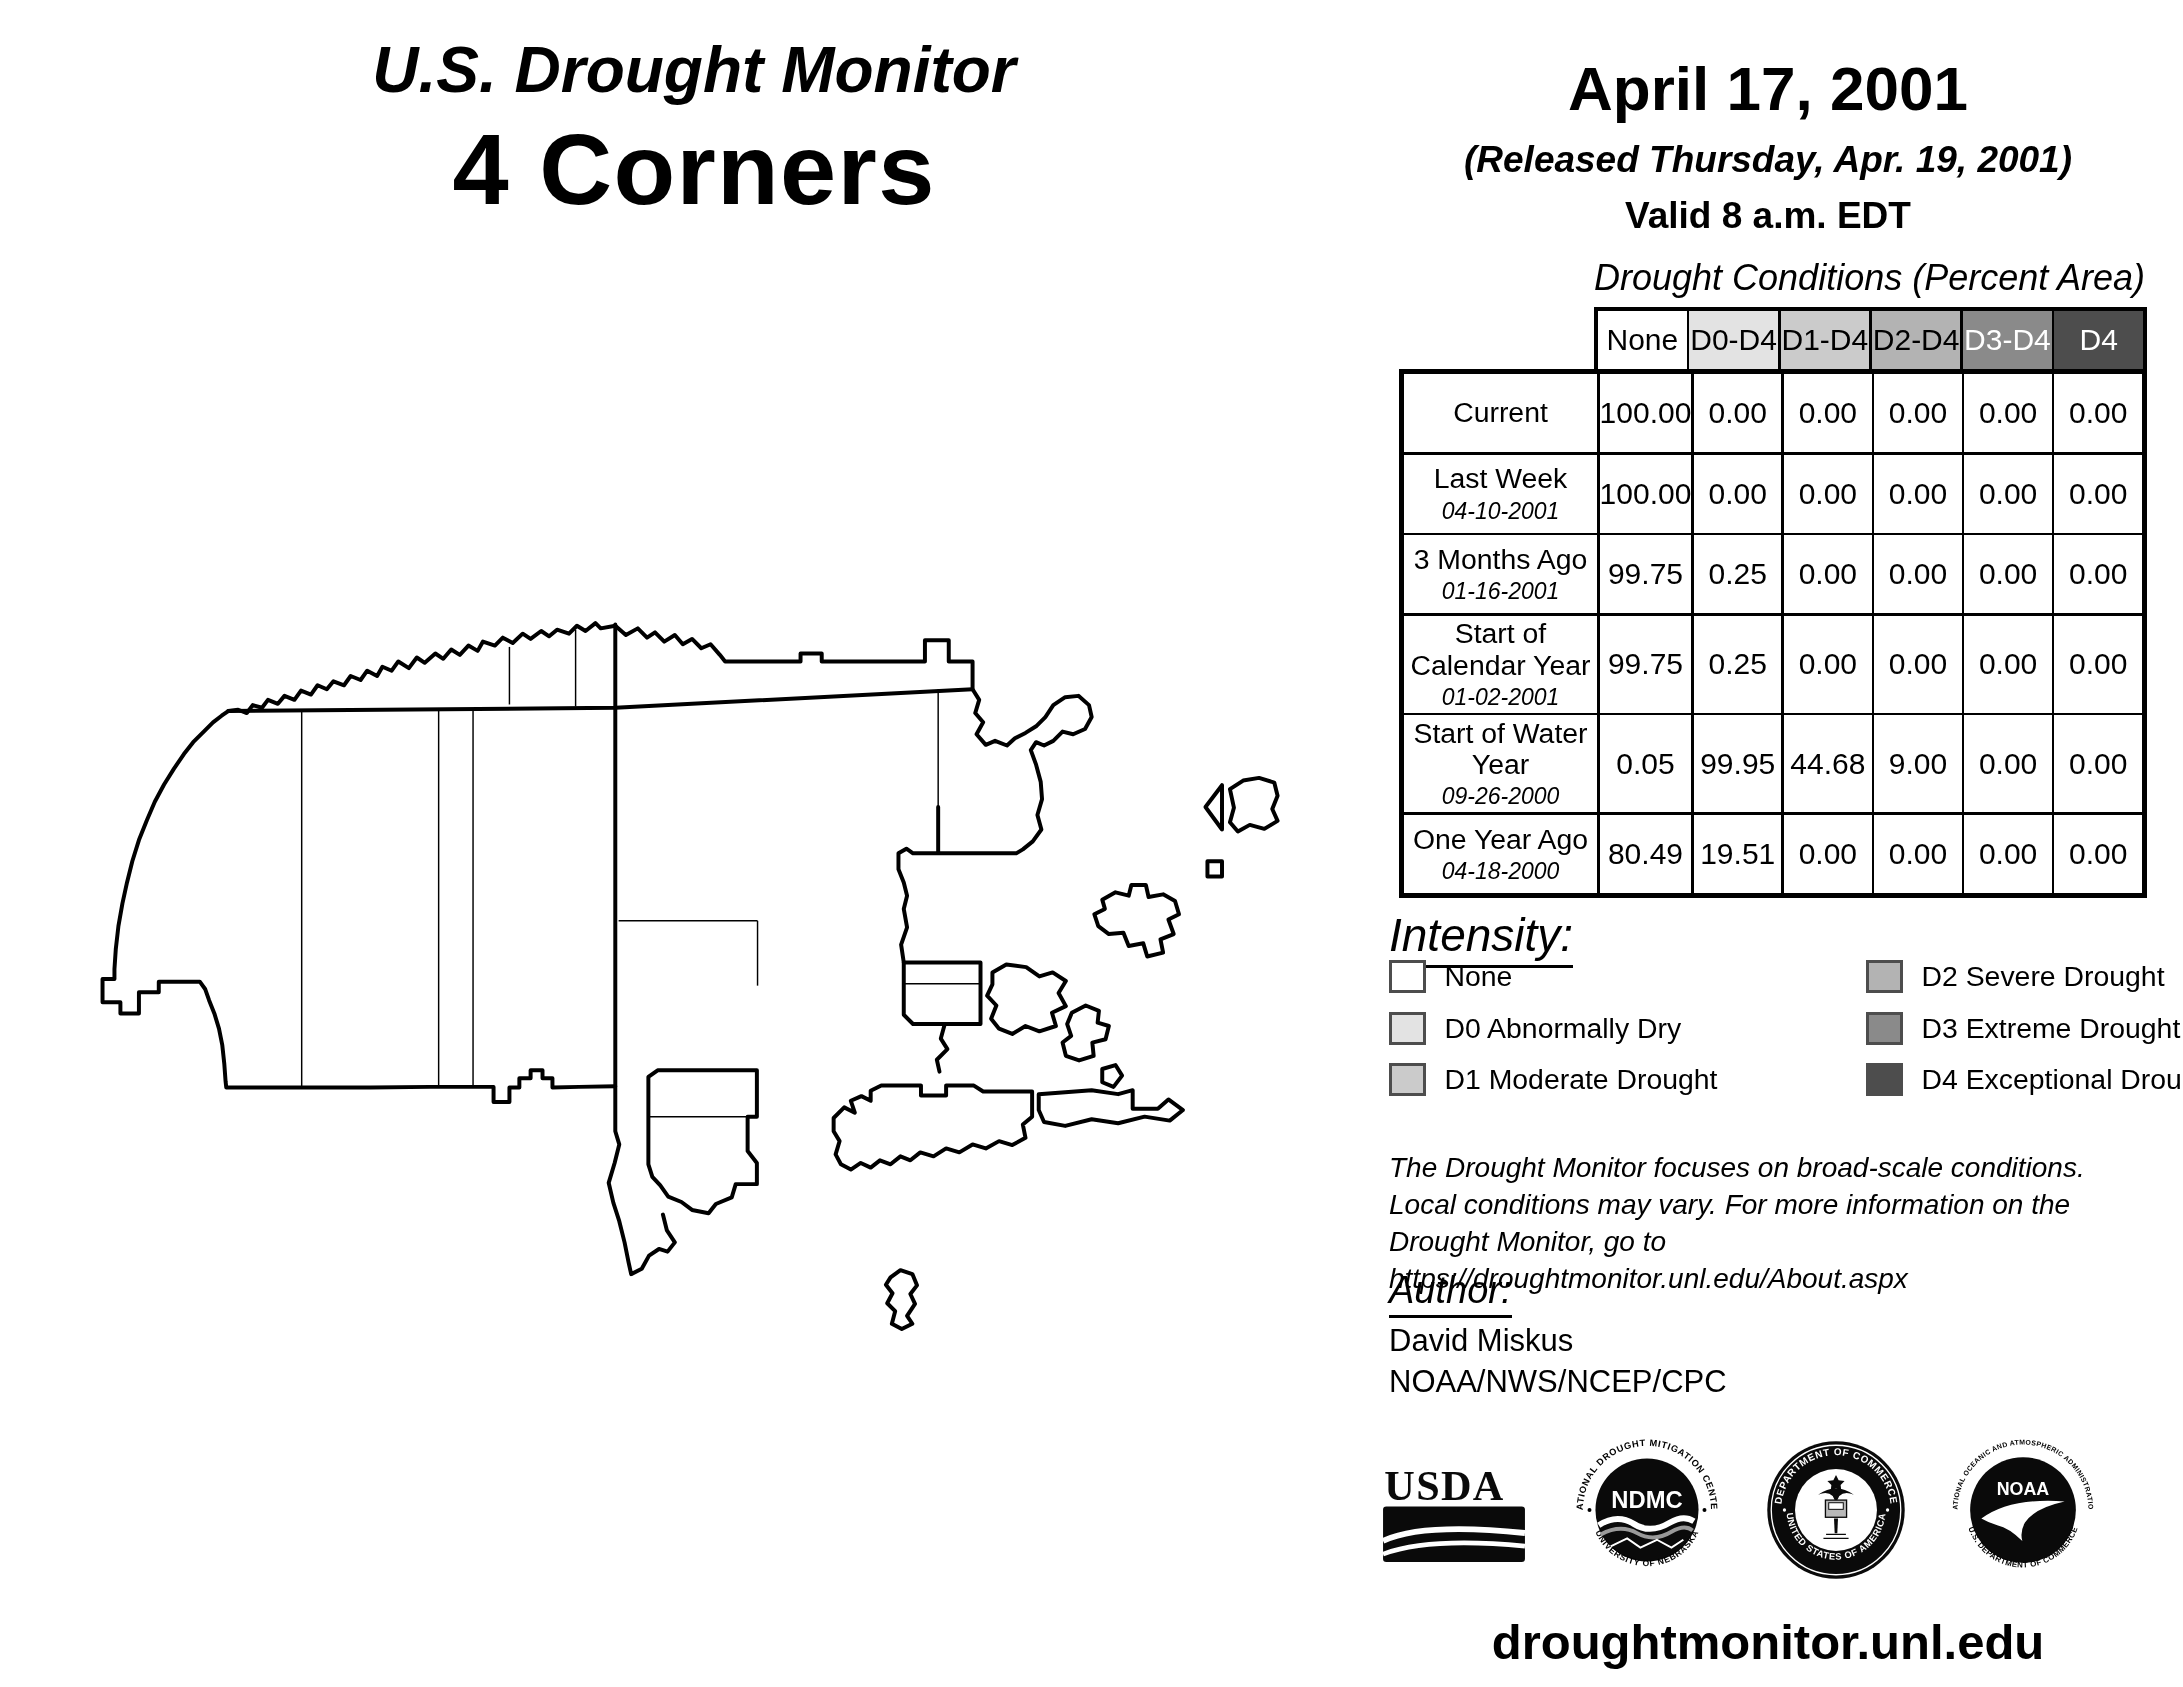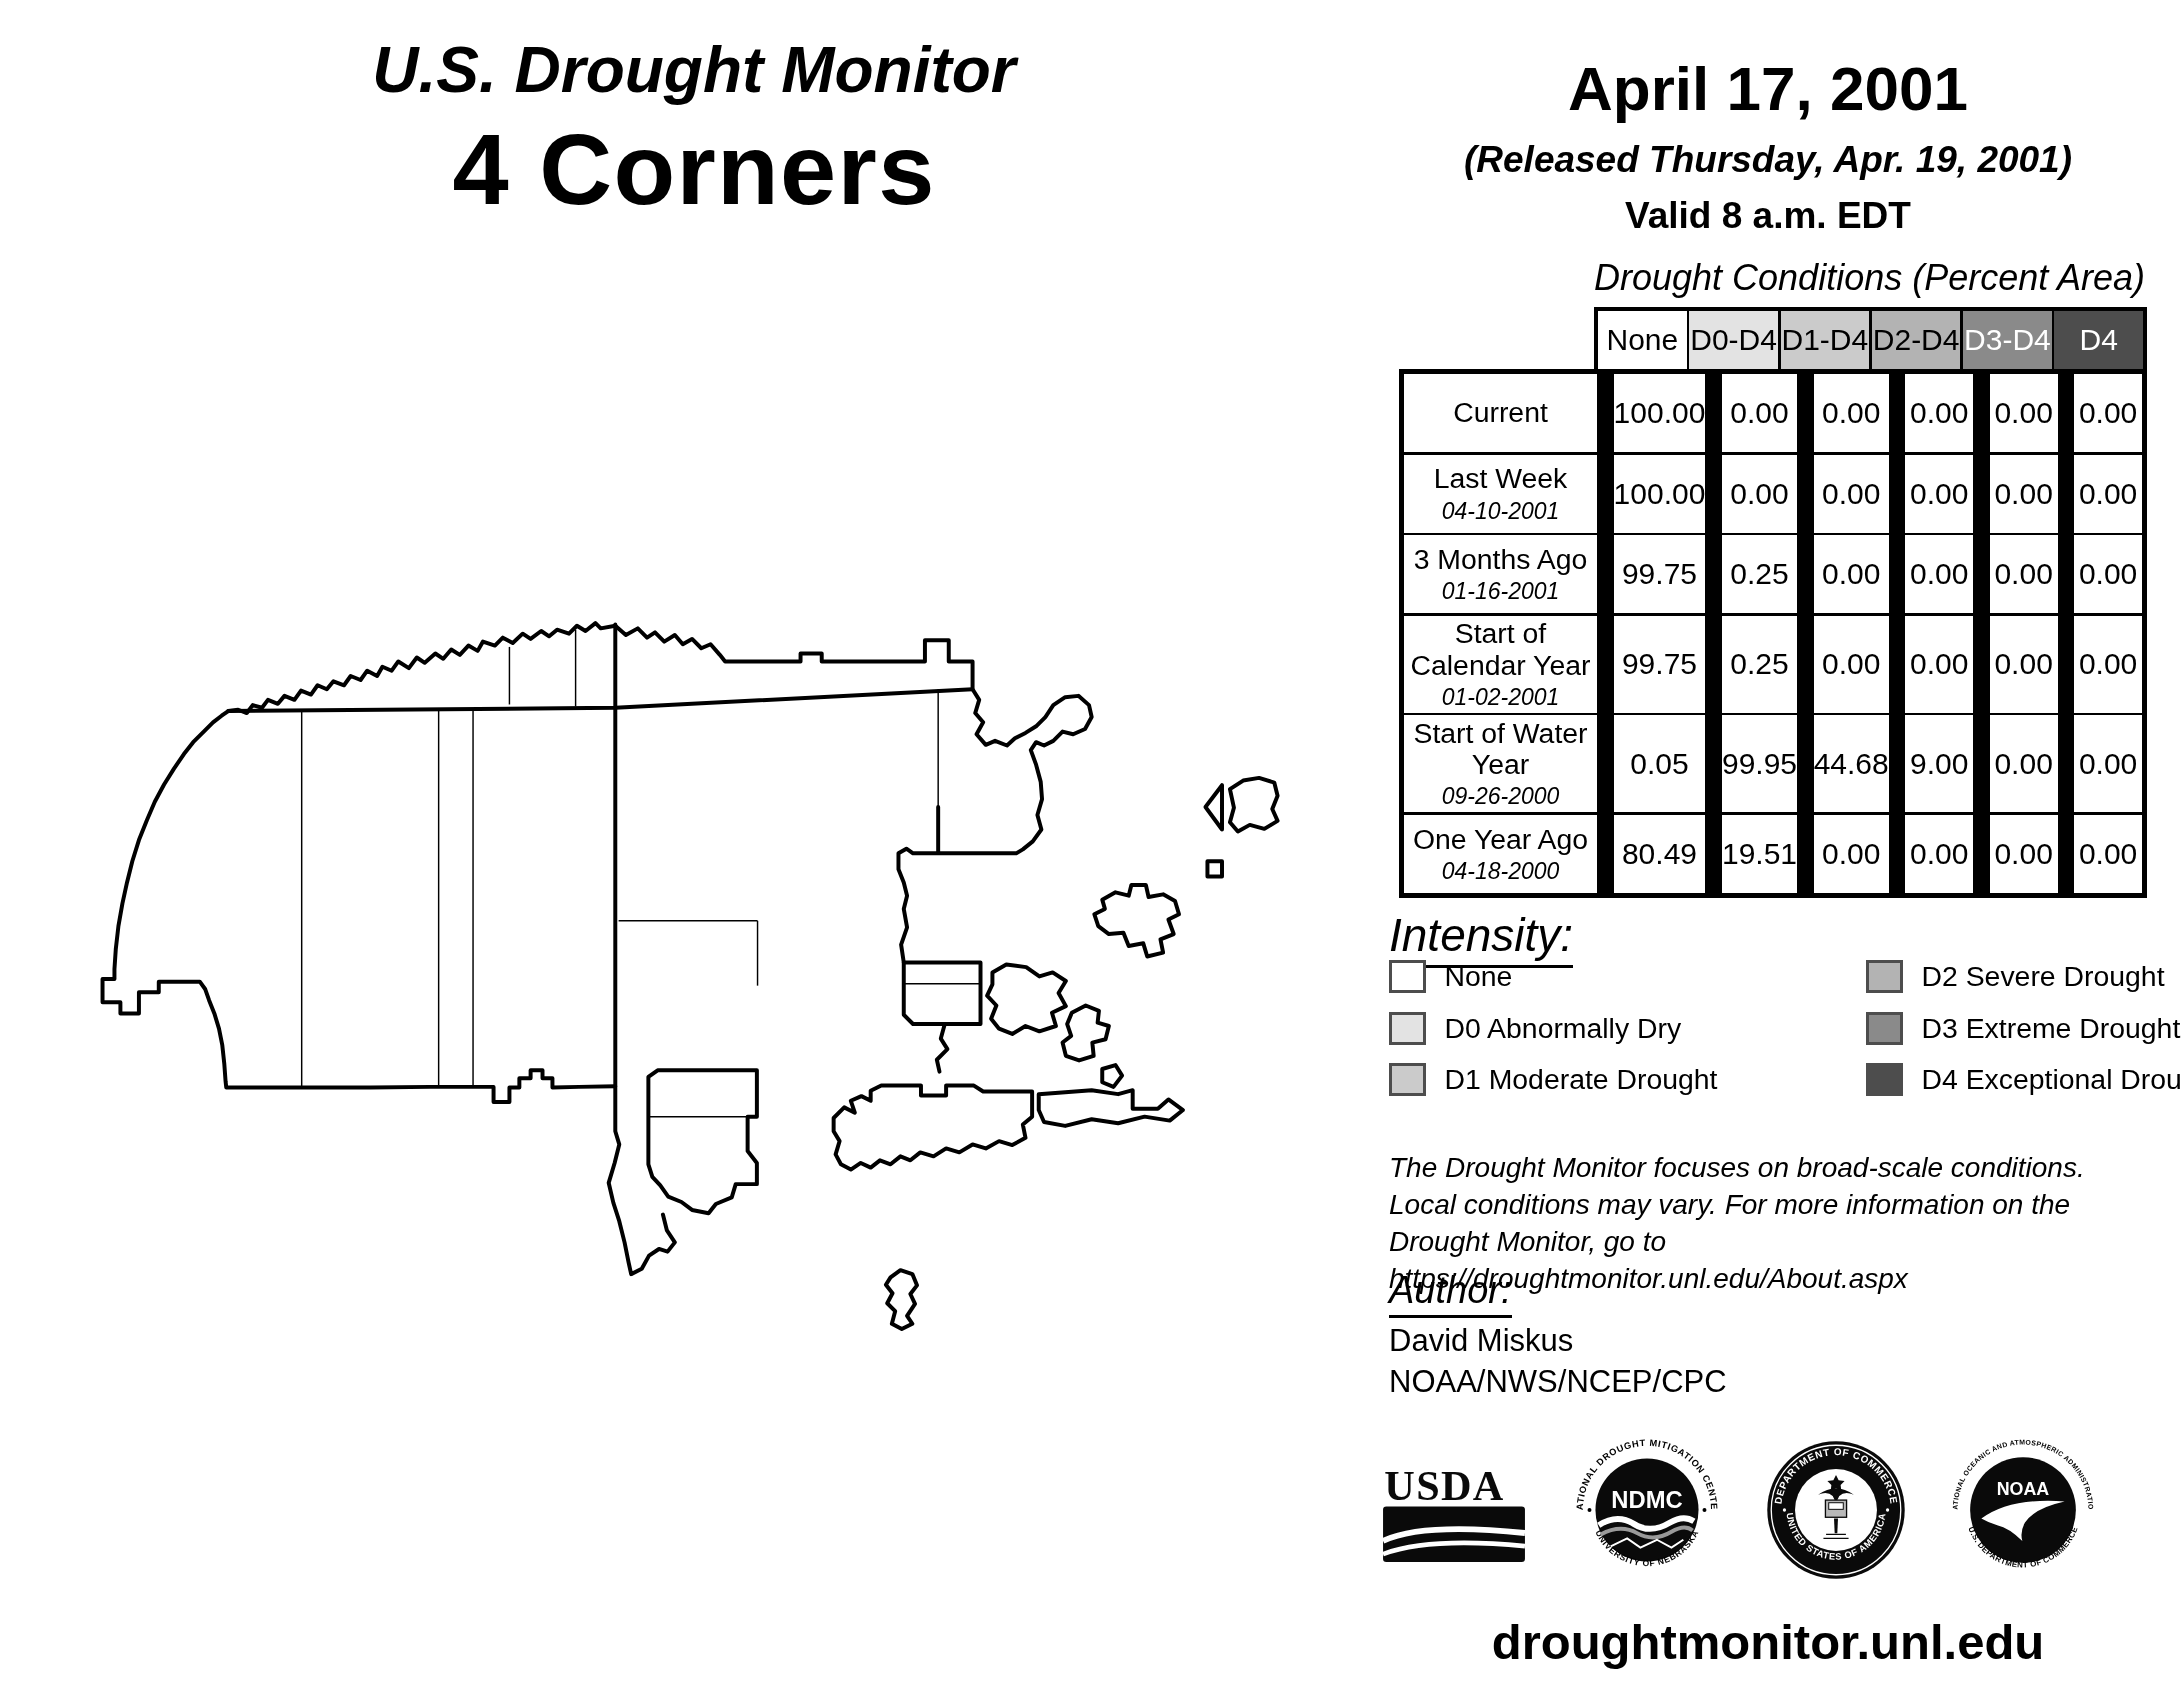--- a/index.html
+++ b/index.html
@@ -21,21 +21,21 @@
   .thead{left:1594px;top:307px;width:553px;height:66px;display:grid;
          grid-template-columns:repeat(6,1fr);gap:2.6px;background:#000;border:4px solid #000;box-sizing:border-box;}
   .hcell{display:flex;align-items:center;justify-content:center;font-size:30px;}
   .tbody{left:1399px;top:369px;width:748px;height:529px;display:grid;
          grid-template-columns:193px repeat(6,1fr);grid-auto-rows:1fr;gap:2.6px;
          background:#000;border:5.3px solid #000;box-sizing:border-box;}
   .cell{background:#fff;display:flex;align-items:center;justify-content:center;}
   .lblcell{flex-direction:column;line-height:1.1;padding:2.6px;text-align:center;}
   .rlbl{font-size:28.4px;font-weight:normal;}
   .rdate{font-size:23px;font-style:italic;margin-top:4px;}
-  .vcell{font-size:30px;margin-left:14px;}
+  .vcell{font-size:30px;}
 
   
   .intensity{left:1389px;top:908px;font-size:46px;font-style:italic;
               border-bottom:3.3px solid #000;padding-bottom:2.6px;}
   .legend-col{display:flex;flex-direction:column;gap:14.6px;}
   #legend-left{left:1389px;top:958px;}
   #legend-right{left:1866px;top:958px;}
   .litem{display:flex;align-items:center;gap:18.5px;height:37px;}
   .swatch{width:37px;height:33px;border:3.3px solid #4d4d4d;box-sizing:border-box;flex:0 0 auto;}
   .llabel{font-size:28.4px;white-space:nowrap;}

